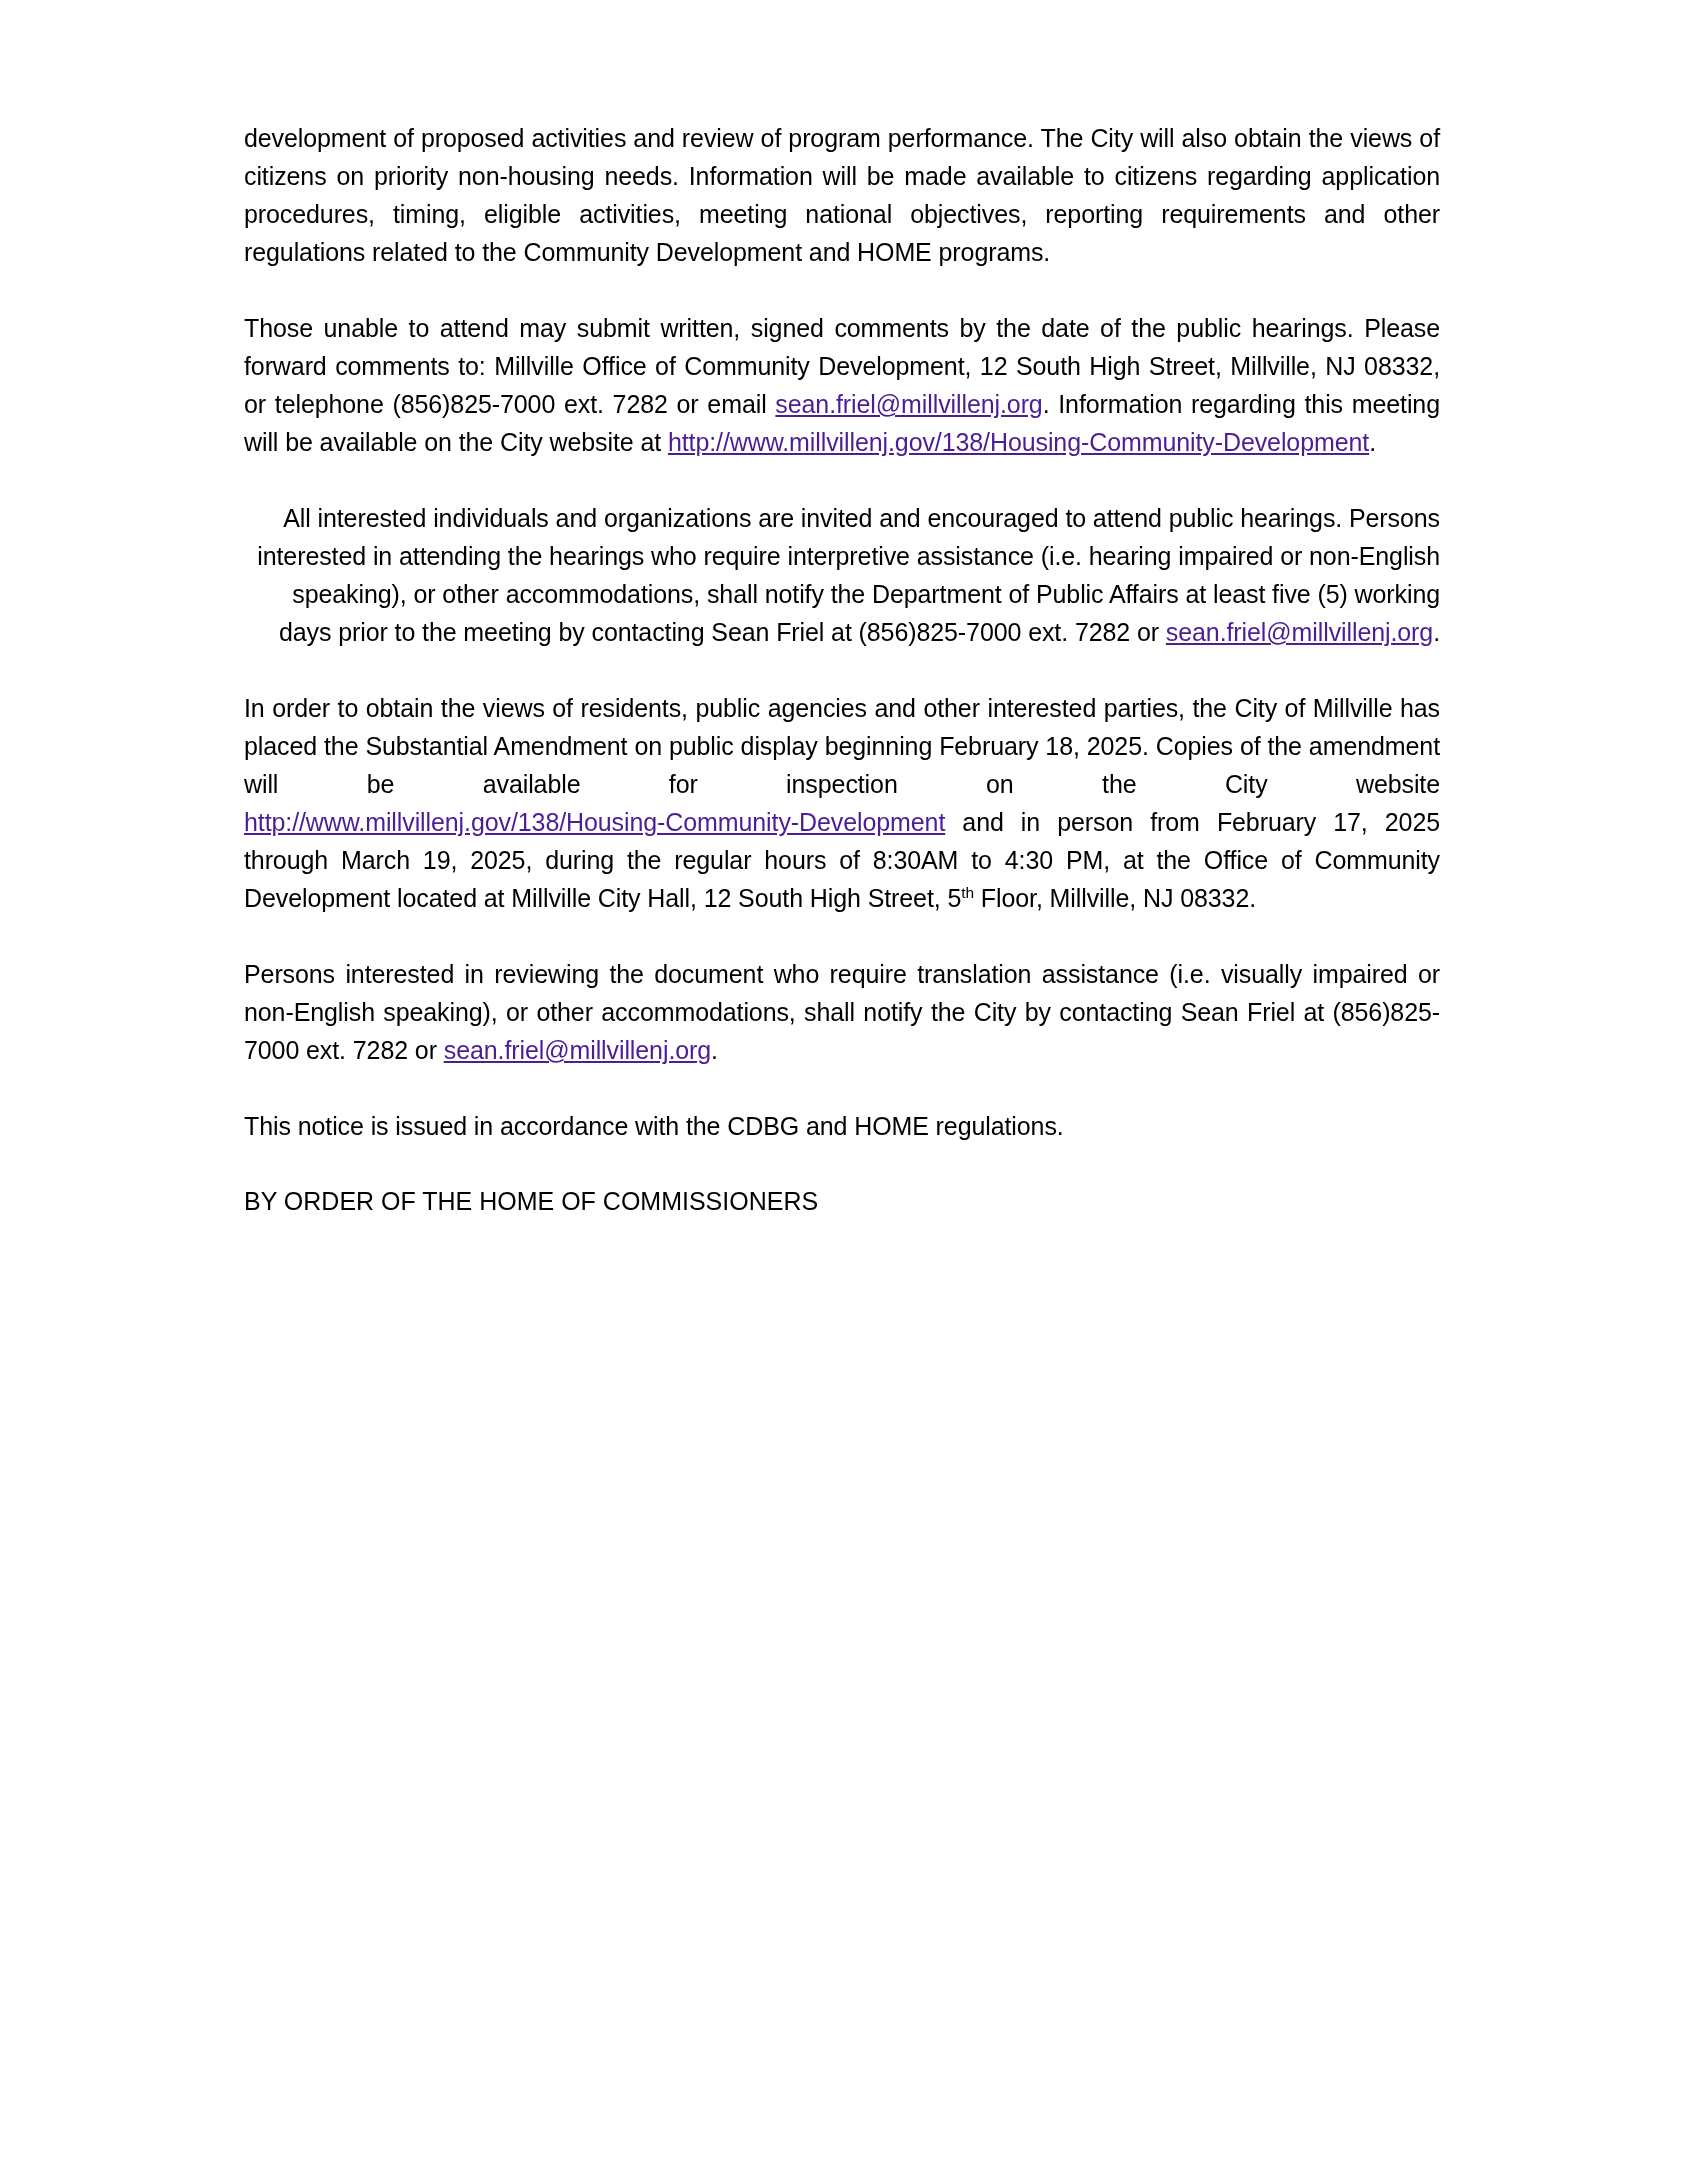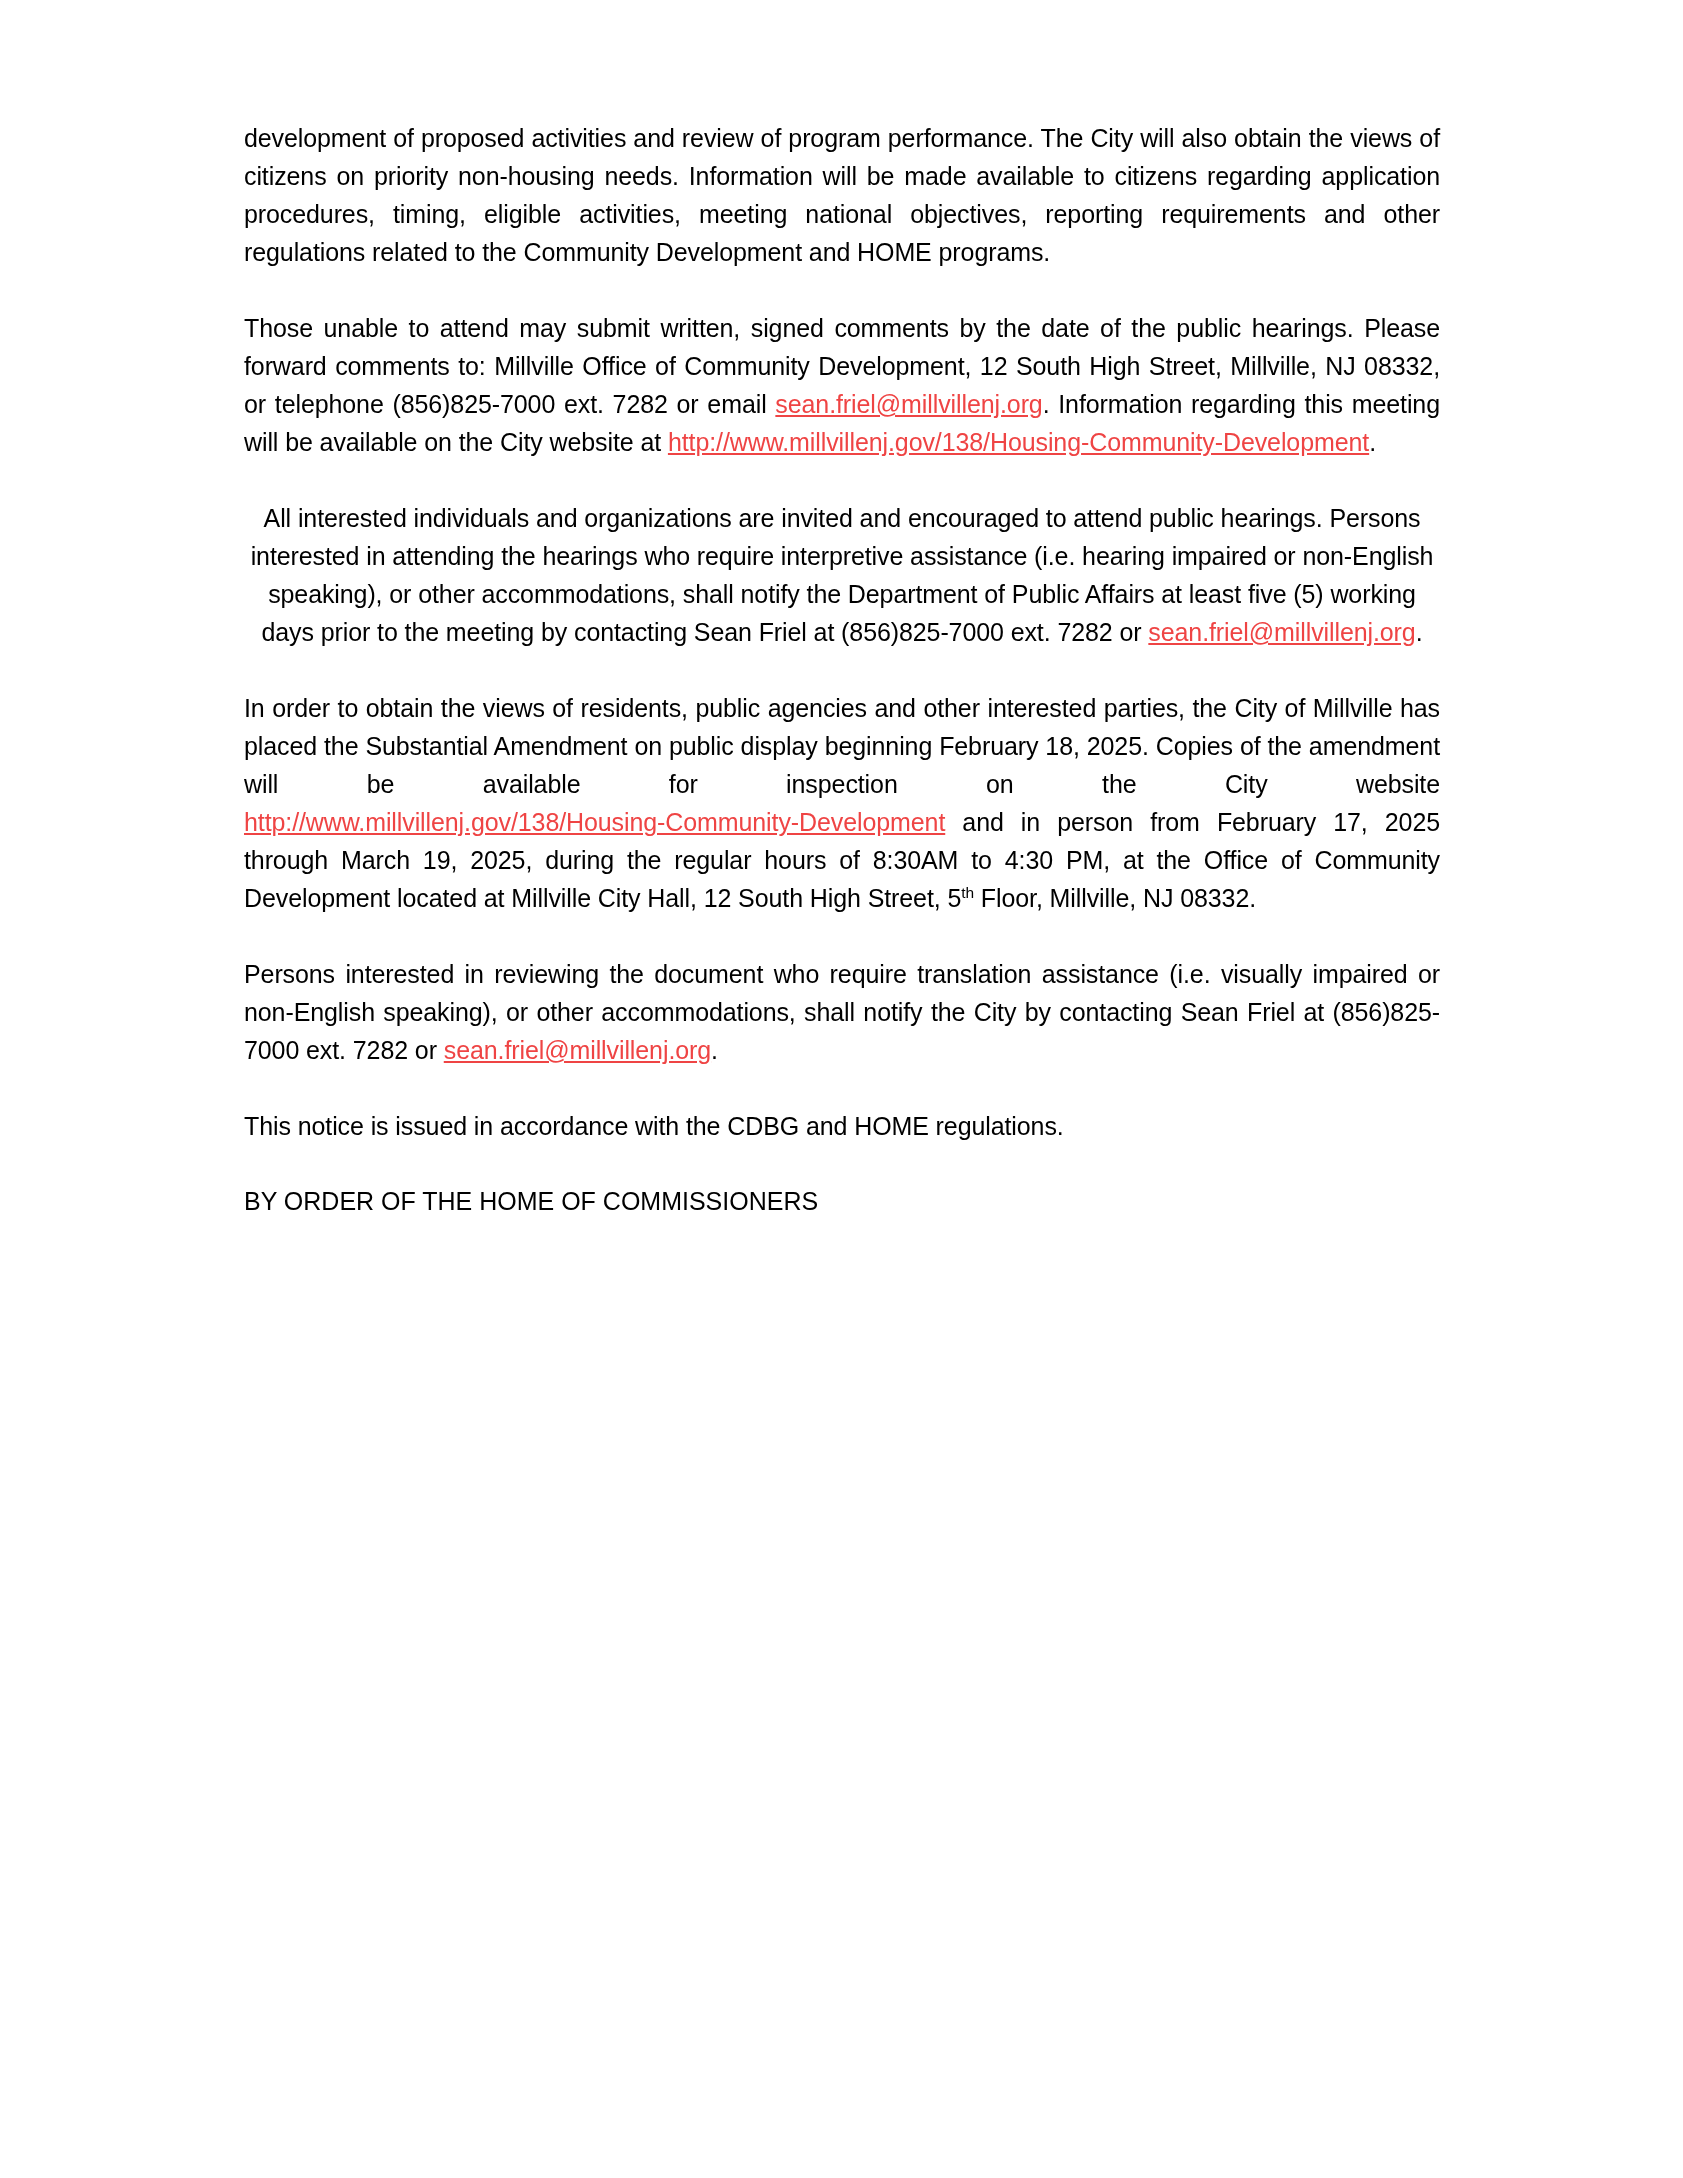--- a/index.html
+++ b/index.html
@@ -37,39 +37,39 @@
     margin: 0 0 38px 0;
     font-size: 25px;
     line-height: 38px;
     text-align: justify;
     text-justify: inter-word;
     letter-spacing: -0.1px;
     word-spacing: 0px;
   }
 
   p.para.left {
-    text-align: center;
+    text-align: right;
   }
 
   p.para.tight {
     margin-bottom: 36px;
   }
 
   h2.section-heading {
     margin: 0 0 34px 0;
     font-size: 25px;
     line-height: 38px;
     font-weight: bold;
     text-align: center;
     letter-spacing: 0.1px;
   }
 
   a.doclink,
   span.doclink {
-    color: #ef4444;
+    color: #4c1d95;
     text-decoration: underline;
     text-underline-offset: 2px;
     white-space: nowrap;
   }
 
   sup.ordinal {
     font-size: 0.62em;
     vertical-align: super;
     line-height: 0;
   }

